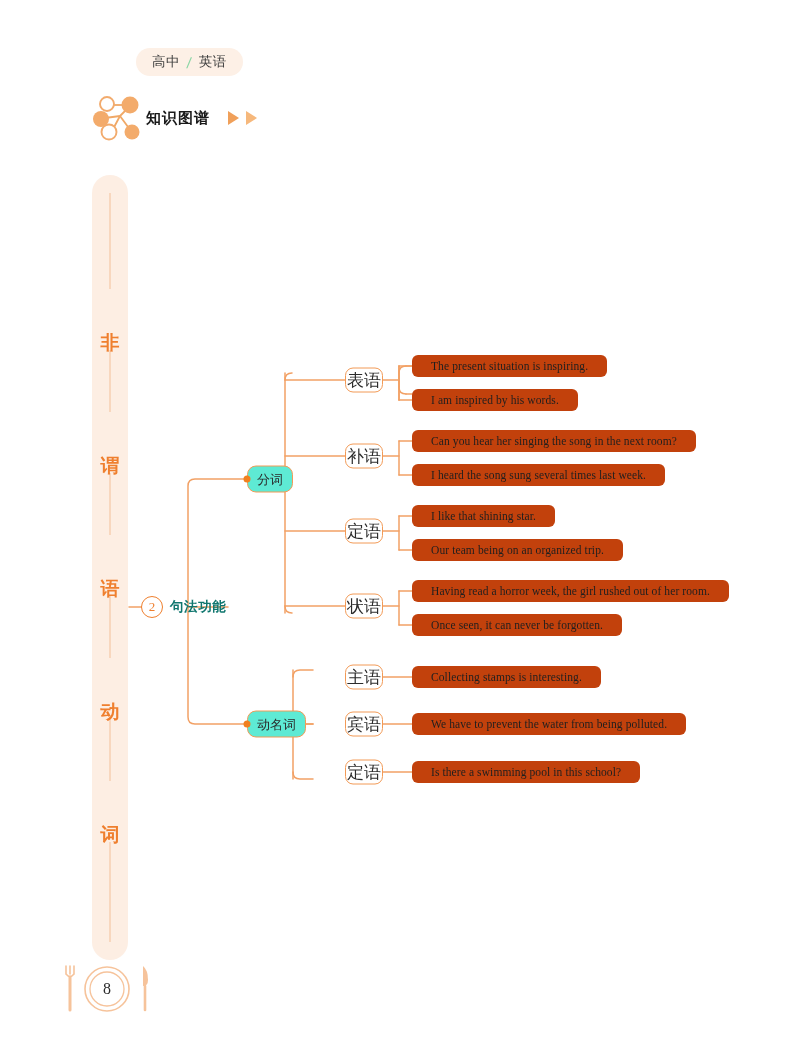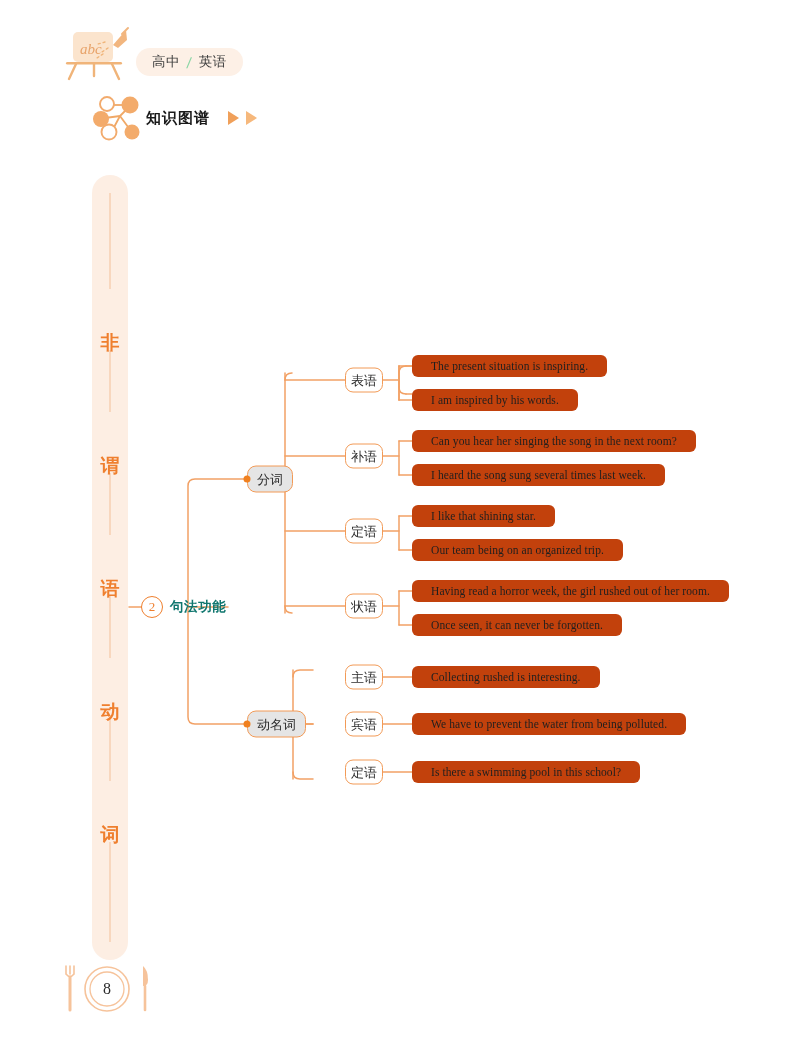--- a/index.html
+++ b/index.html
@@ -176,21 +176,21 @@
     letter-spacing: .6px;
   }
 
   
   .l1-node {
     position: absolute;
     transform: translateY(-50%);
     height: 27px;
     border: 1.4px solid #f29a56;
     border-radius: 9px;
-    background: #e5e5e5;
+    background: #5eead4;
     display: flex;
     align-items: center;
     padding: 0 9px;
     font-size: 13px;
     color: #2b2b2b;
     font-family: "Liberation Serif", serif;
     box-sizing: border-box;
     white-space: nowrap;
   }
   .l1-dot {
@@ -206,21 +206,21 @@
     position: absolute;
     transform: translateY(-50%);
     height: 25px;
     width: 38px;
     border: 1.3px solid #f29a56;
     border-radius: 8px;
     background: #ffffff;
     display: flex;
     align-items: center;
     justify-content: center;
-    font-size: 13px;
+    font-size: 17px;
     color: #2b2b2b;
     font-family: "Liberation Serif", serif;
     box-sizing: border-box;
   }
 
   
   .ex-pill {
     position: absolute;
     transform: translateY(-50%);
     height: 22px;
@@ -234,33 +234,20 @@
     font-family: Liberation Serif, serif;
     white-space: nowrap;
     letter-spacing: .1px;
   }
 </style>
 </head>
 <body>
 
 <div class="page">
 
-  <div class="header-logo">
-    <svg width="80" height="60" viewBox="0 0 80 60">
-      <rect x="17" y="6" width="40" height="30" rx="5" fill="#fbe4cd"></rect>
-      <text x="24" y="28" font-family="Liberation Serif, serif" font-size="15" font-style="italic" fill="#e8a36a">abc</text>
-      <rect x="10" y="36" width="56" height="2.6" rx="1.3" fill="#f0b479"></rect>
-      <path d="M20 38 L13 53" stroke="#f0b479" stroke-width="2.4" stroke-linecap="round" fill="none"></path>
-      <path d="M56 38 L63 53" stroke="#f0b479" stroke-width="2.4" stroke-linecap="round" fill="none"></path>
-      <path d="M38 38 L38 50" stroke="#f0b479" stroke-width="2.4" stroke-linecap="round" fill="none"></path>
-      <path d="M57 19 L70 4 L71 14 L62 22 Z" fill="#f2b67f"></path>
-      <path d="M66 8 L72 2" stroke="#f2b67f" stroke-width="2" stroke-linecap="round"></path>
-      <path d="M52 22 L46 26 M49 16 L42 18 M47 28 L41 32" stroke="#f0b479" stroke-width="1.4" stroke-linecap="round" stroke-dasharray="2 3"></path>
-    </svg>
-  </div>
 
   <div class="subject-pill">
     <span>高中</span>
     <span class="slash">/</span>
     <span>英语</span>
   </div>
 
   <div class="kg-row">
     <div class="kg-icon">
       <svg width="54" height="52" viewBox="0 0 54 52">
@@ -406,21 +393,21 @@
   <div class="ex-pill" style="left:412px; top:625px;">Once seen, it can never be forgotten.</div>
 
   <div class="l1-node" style="left:247px; top:724px;">
     <span>动名词</span>
   </div>
   <div class="l1-dot" style="left:247px; top:724px;"></div>
 
   <div class="l2-node" style="left:345px; top:677px;">
     <span>主语</span>
   </div>
-  <div class="ex-pill" style="left:412px; top:677px;">Collecting rushed is interesting.</div>
+  <div class="ex-pill" style="left:412px; top:677px;">Collecting stamps is interesting.</div>
 
   <div class="l2-node" style="left:345px; top:724px;">
     <span>宾语</span>
   </div>
   <div class="ex-pill" style="left:412px; top:724px;">We have to prevent the water from being polluted.</div>
 
   <div class="l2-node" style="left:345px; top:772px;">
     <span>定语</span>
   </div>
   <div class="ex-pill" style="left:412px; top:772px;">Is there a swimming pool in this school?</div>

